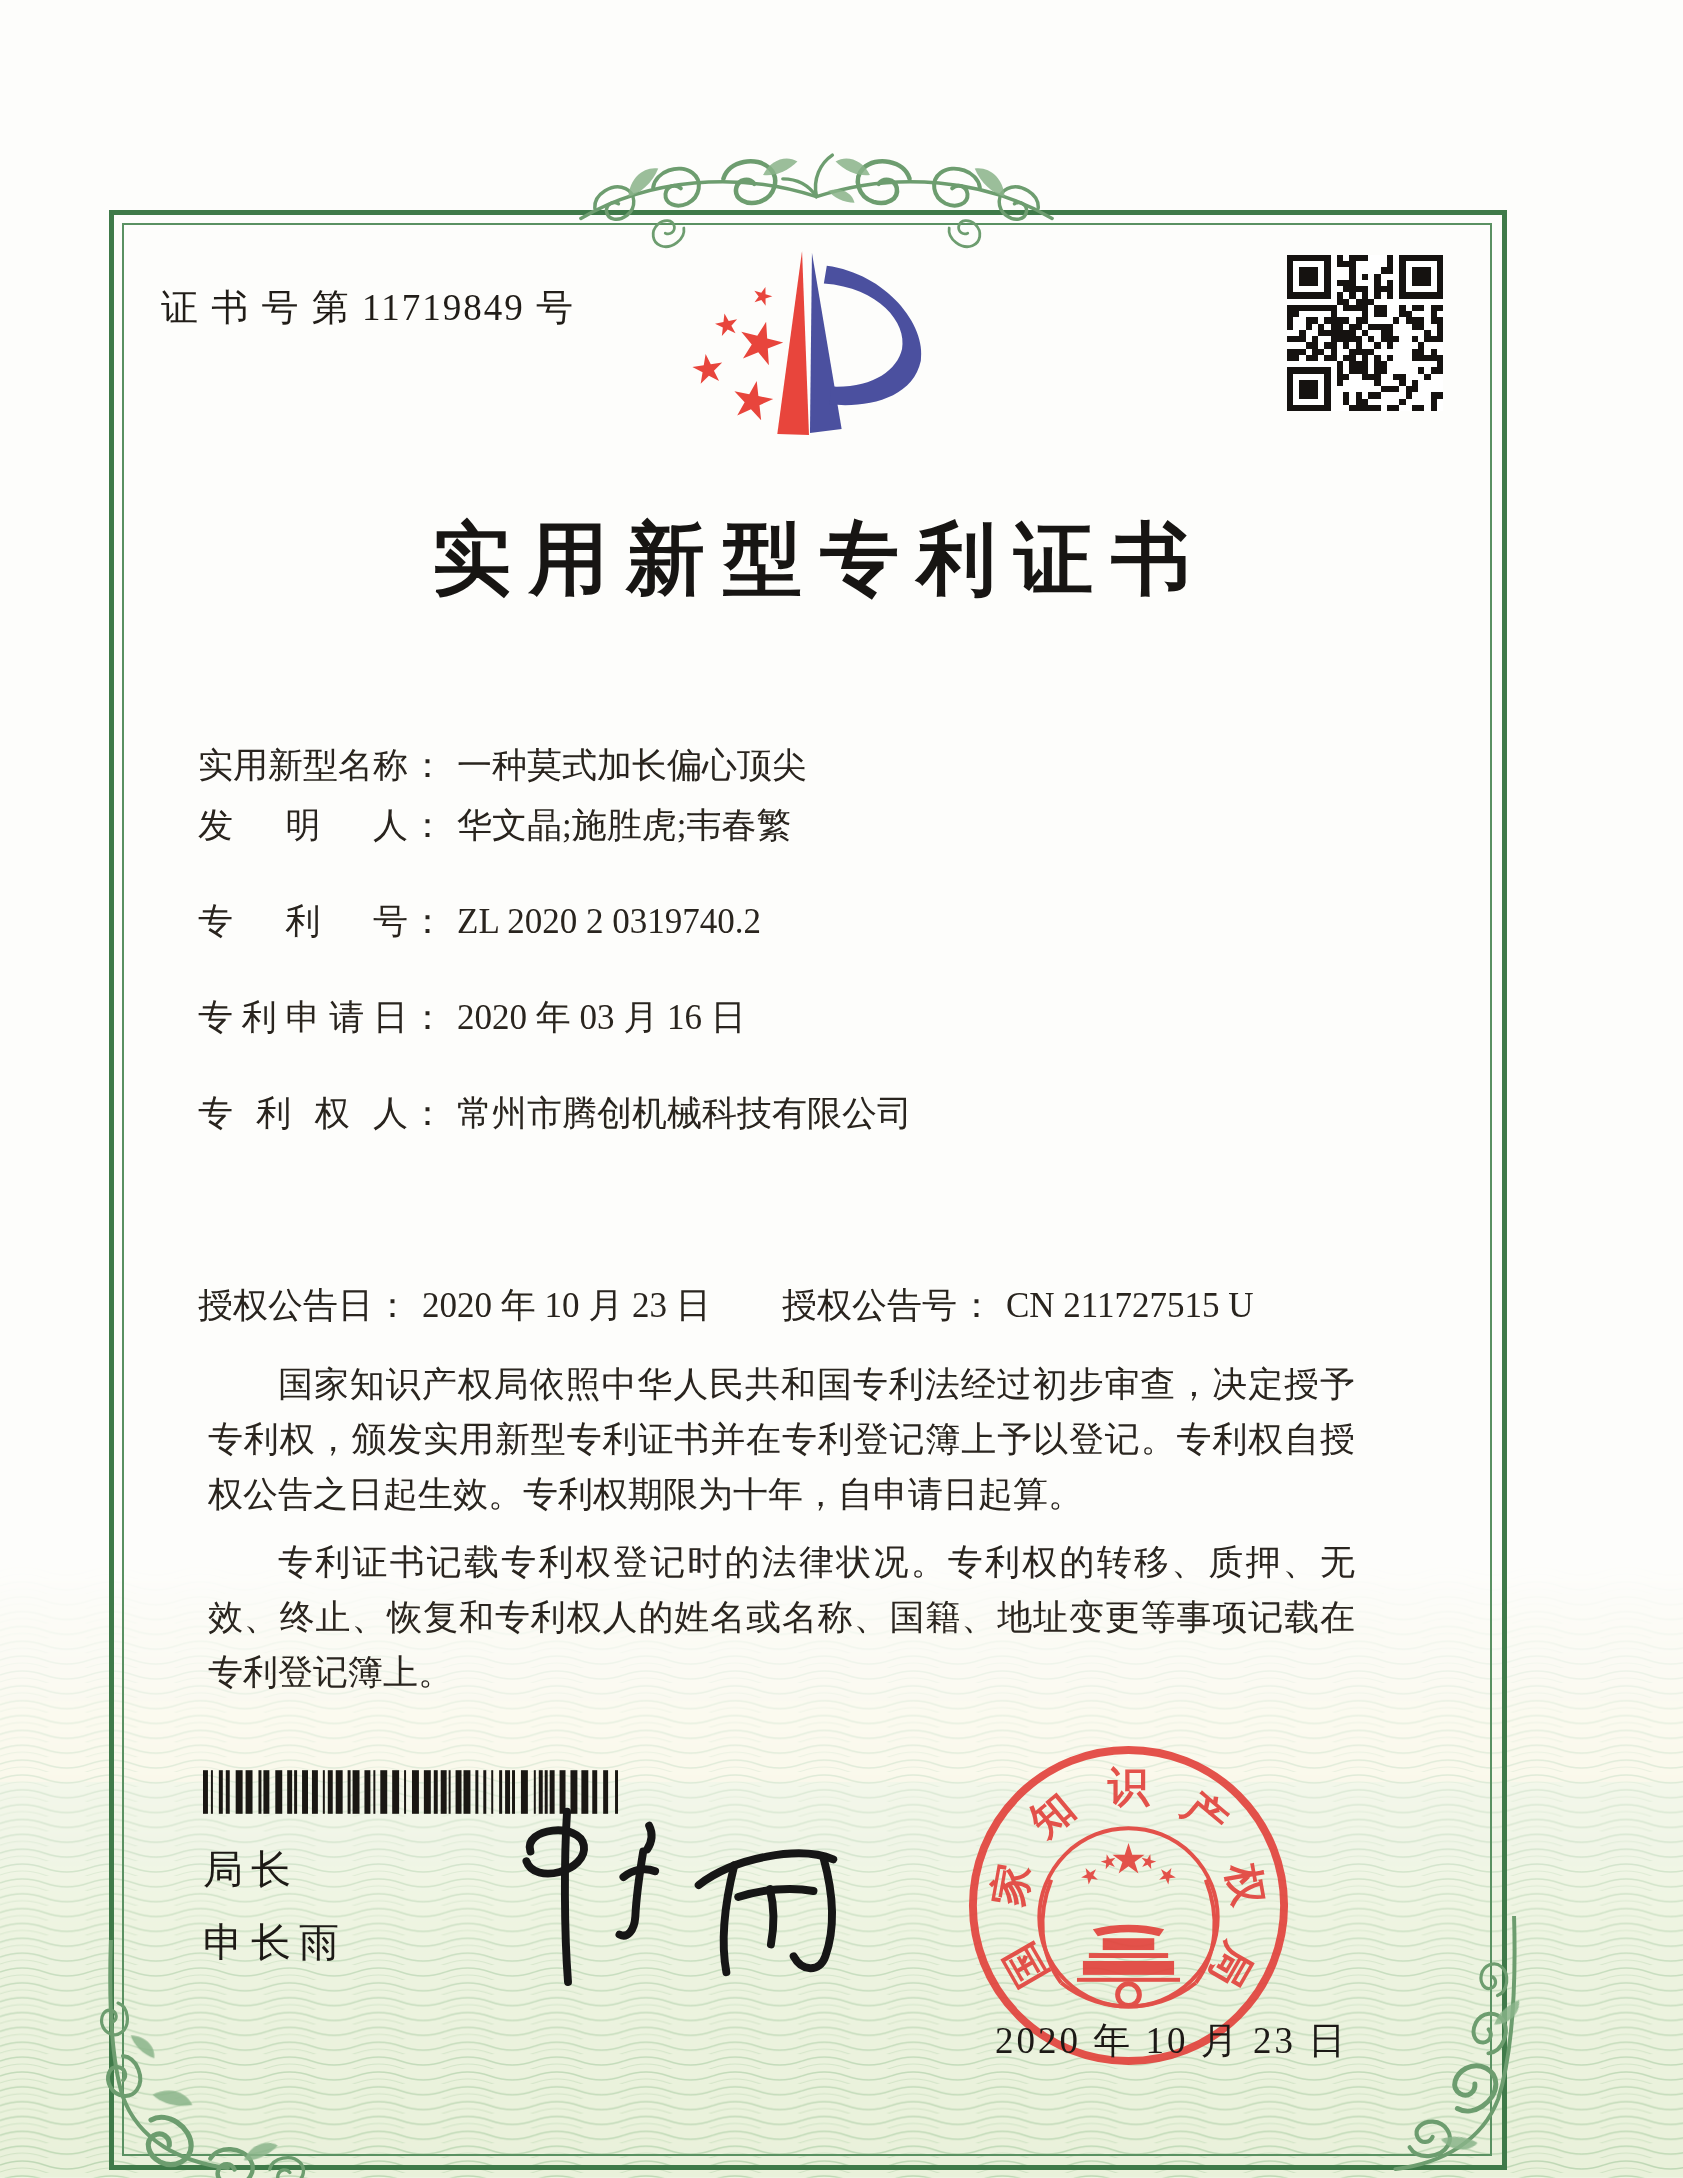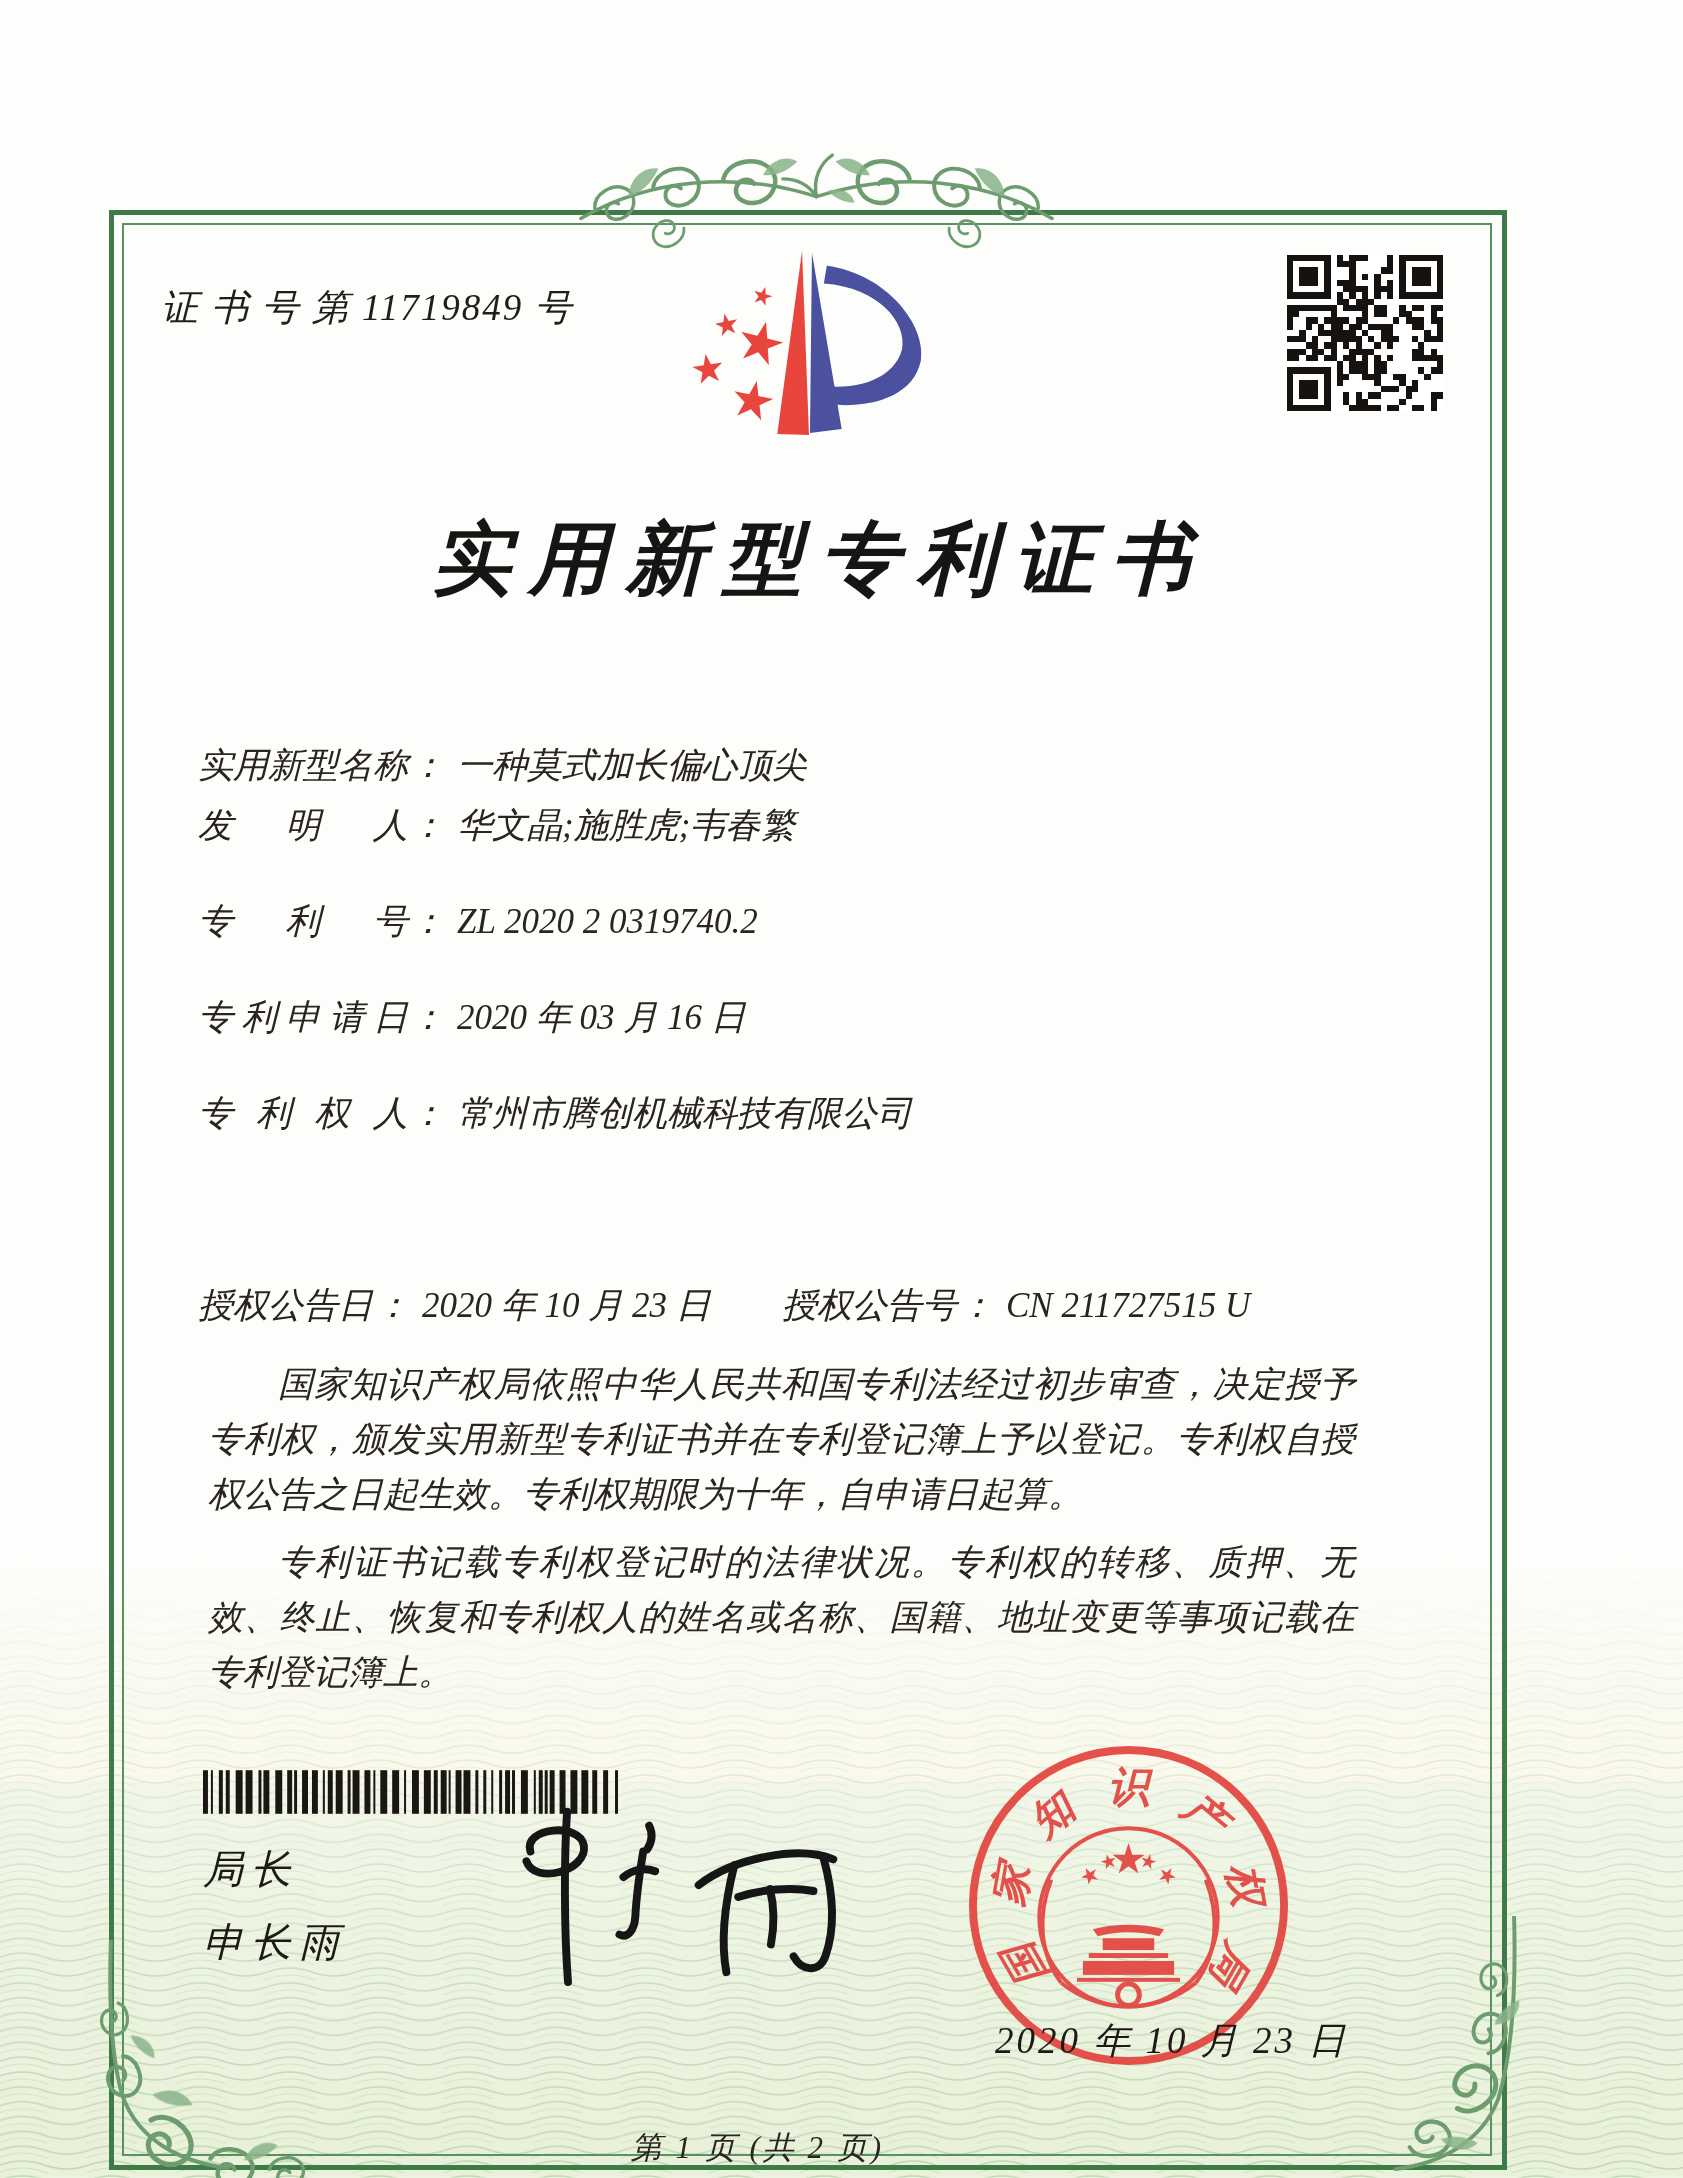--- a/index.html
+++ b/index.html
@@ -1,20 +1,19 @@
 <!DOCTYPE html>
 <html><head>
 <meta charset="utf-8">
 <style>
   html,body{margin:0;padding:0;background:#ffffff;}
   .page{
     position:relative;width:1683px;height:2178px;overflow:hidden;
     background:#fdfdfb;color:#26221d;
     font-family:"Liberation Serif","DejaVu Serif",serif;
-    font-style:italic;
   }
   .abs{position:absolute;}
   
   .frame-outer{left:109px;top:210px;width:1388px;height:1950px;border:5px solid #3f7a49;}
   .frame-inner{left:122px;top:223px;width:1366px;height:1929px;border:2px solid #5a9162;}
   
   .cert-no{left:161px;top:283px;font-size:37px;letter-spacing:2px;color:#211d18;white-space:nowrap;}
   .doc-title{left:109px;top:507px;width:1398px;text-align:center;font-size:79px;font-weight:bold;
              letter-spacing:18px;color:#171513;white-space:nowrap;margin-left:12px;}
   .field{left:198px;font-size:35px;white-space:nowrap;color:#29241e;}
@@ -504,16 +503,15 @@
       <rect x="114" y="239" width="104" height="4" stroke="none"></rect>
       <circle cx="166" cy="256" r="11" fill="none" stroke-width="5"></circle>
       <path d="M88,140 C74,176 76,214 98,244" fill="none" stroke-width="4"></path>
       <path d="M244,140 C258,176 256,214 234,244" fill="none" stroke-width="4"></path>
       <path d="M98,244 C120,262 146,268 166,268 C186,268 212,262 234,244" fill="none" stroke-width="4"></path>
     </g>
   </svg>
 
   <div class="abs seal-date">2020 年 10 月 23 日</div>
 
-  <div class="abs footer z4">第 1 页 (共 2 页)</div>
 
 </div>
 
 
 </body></html>

